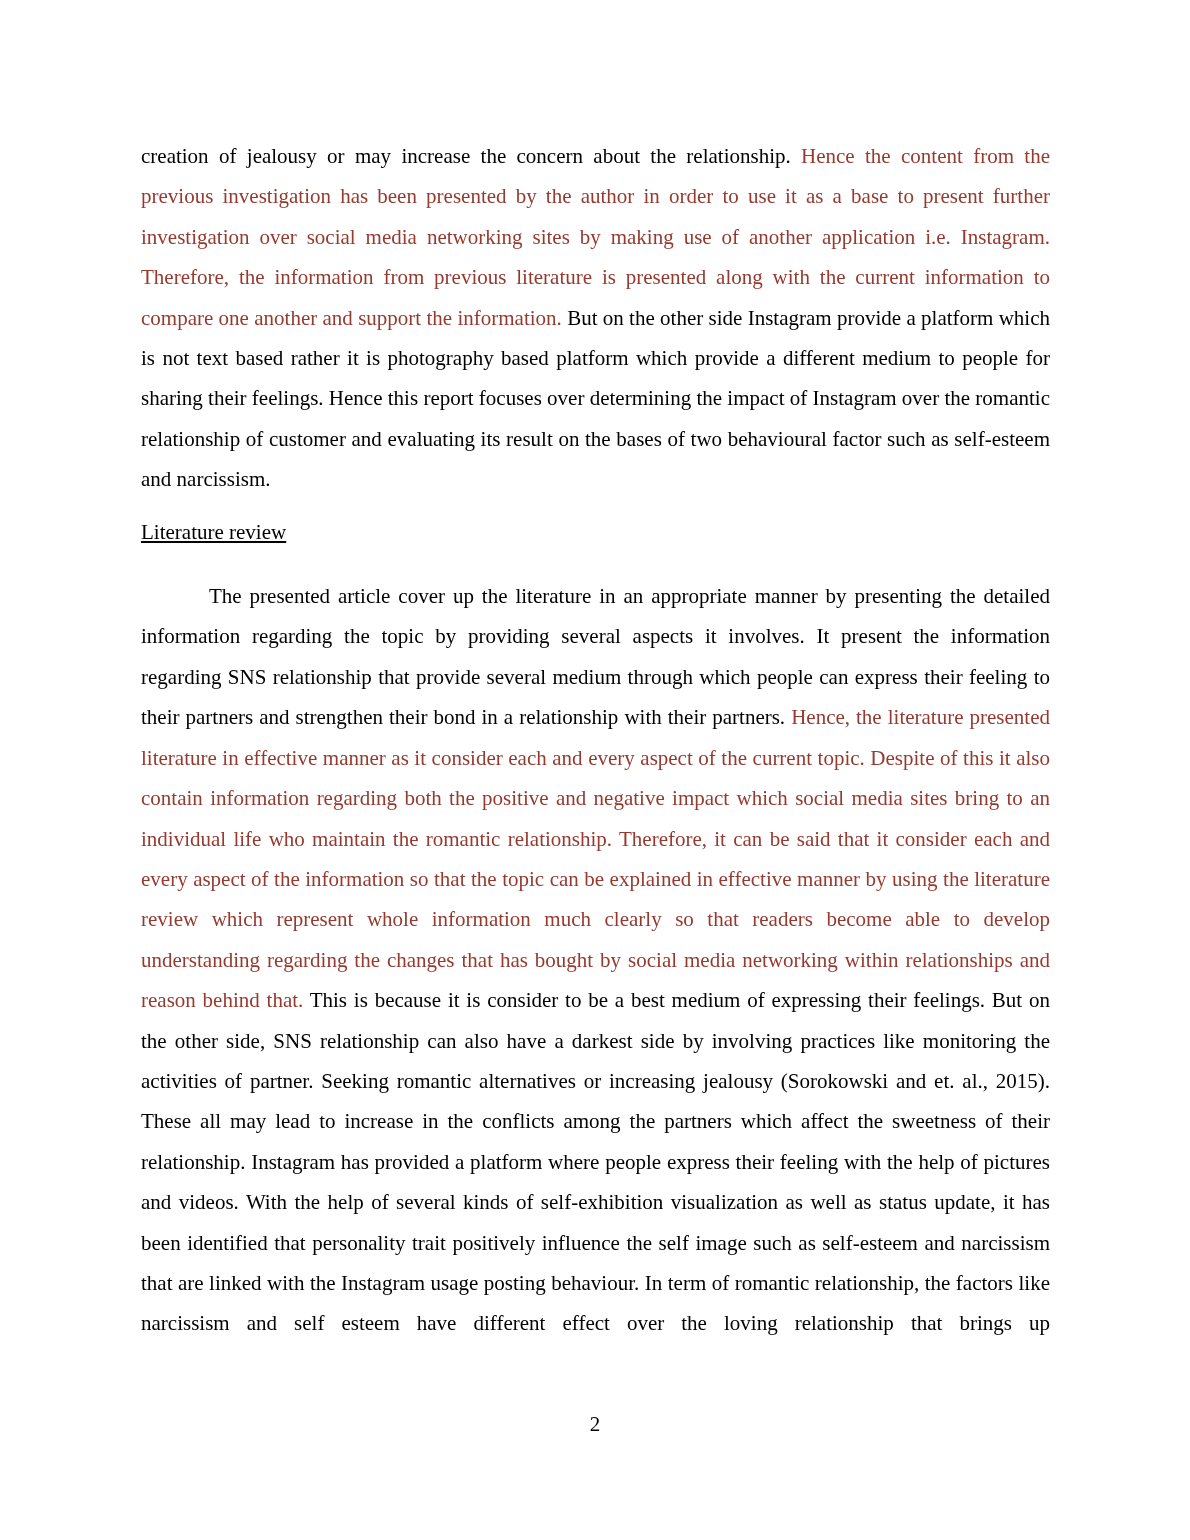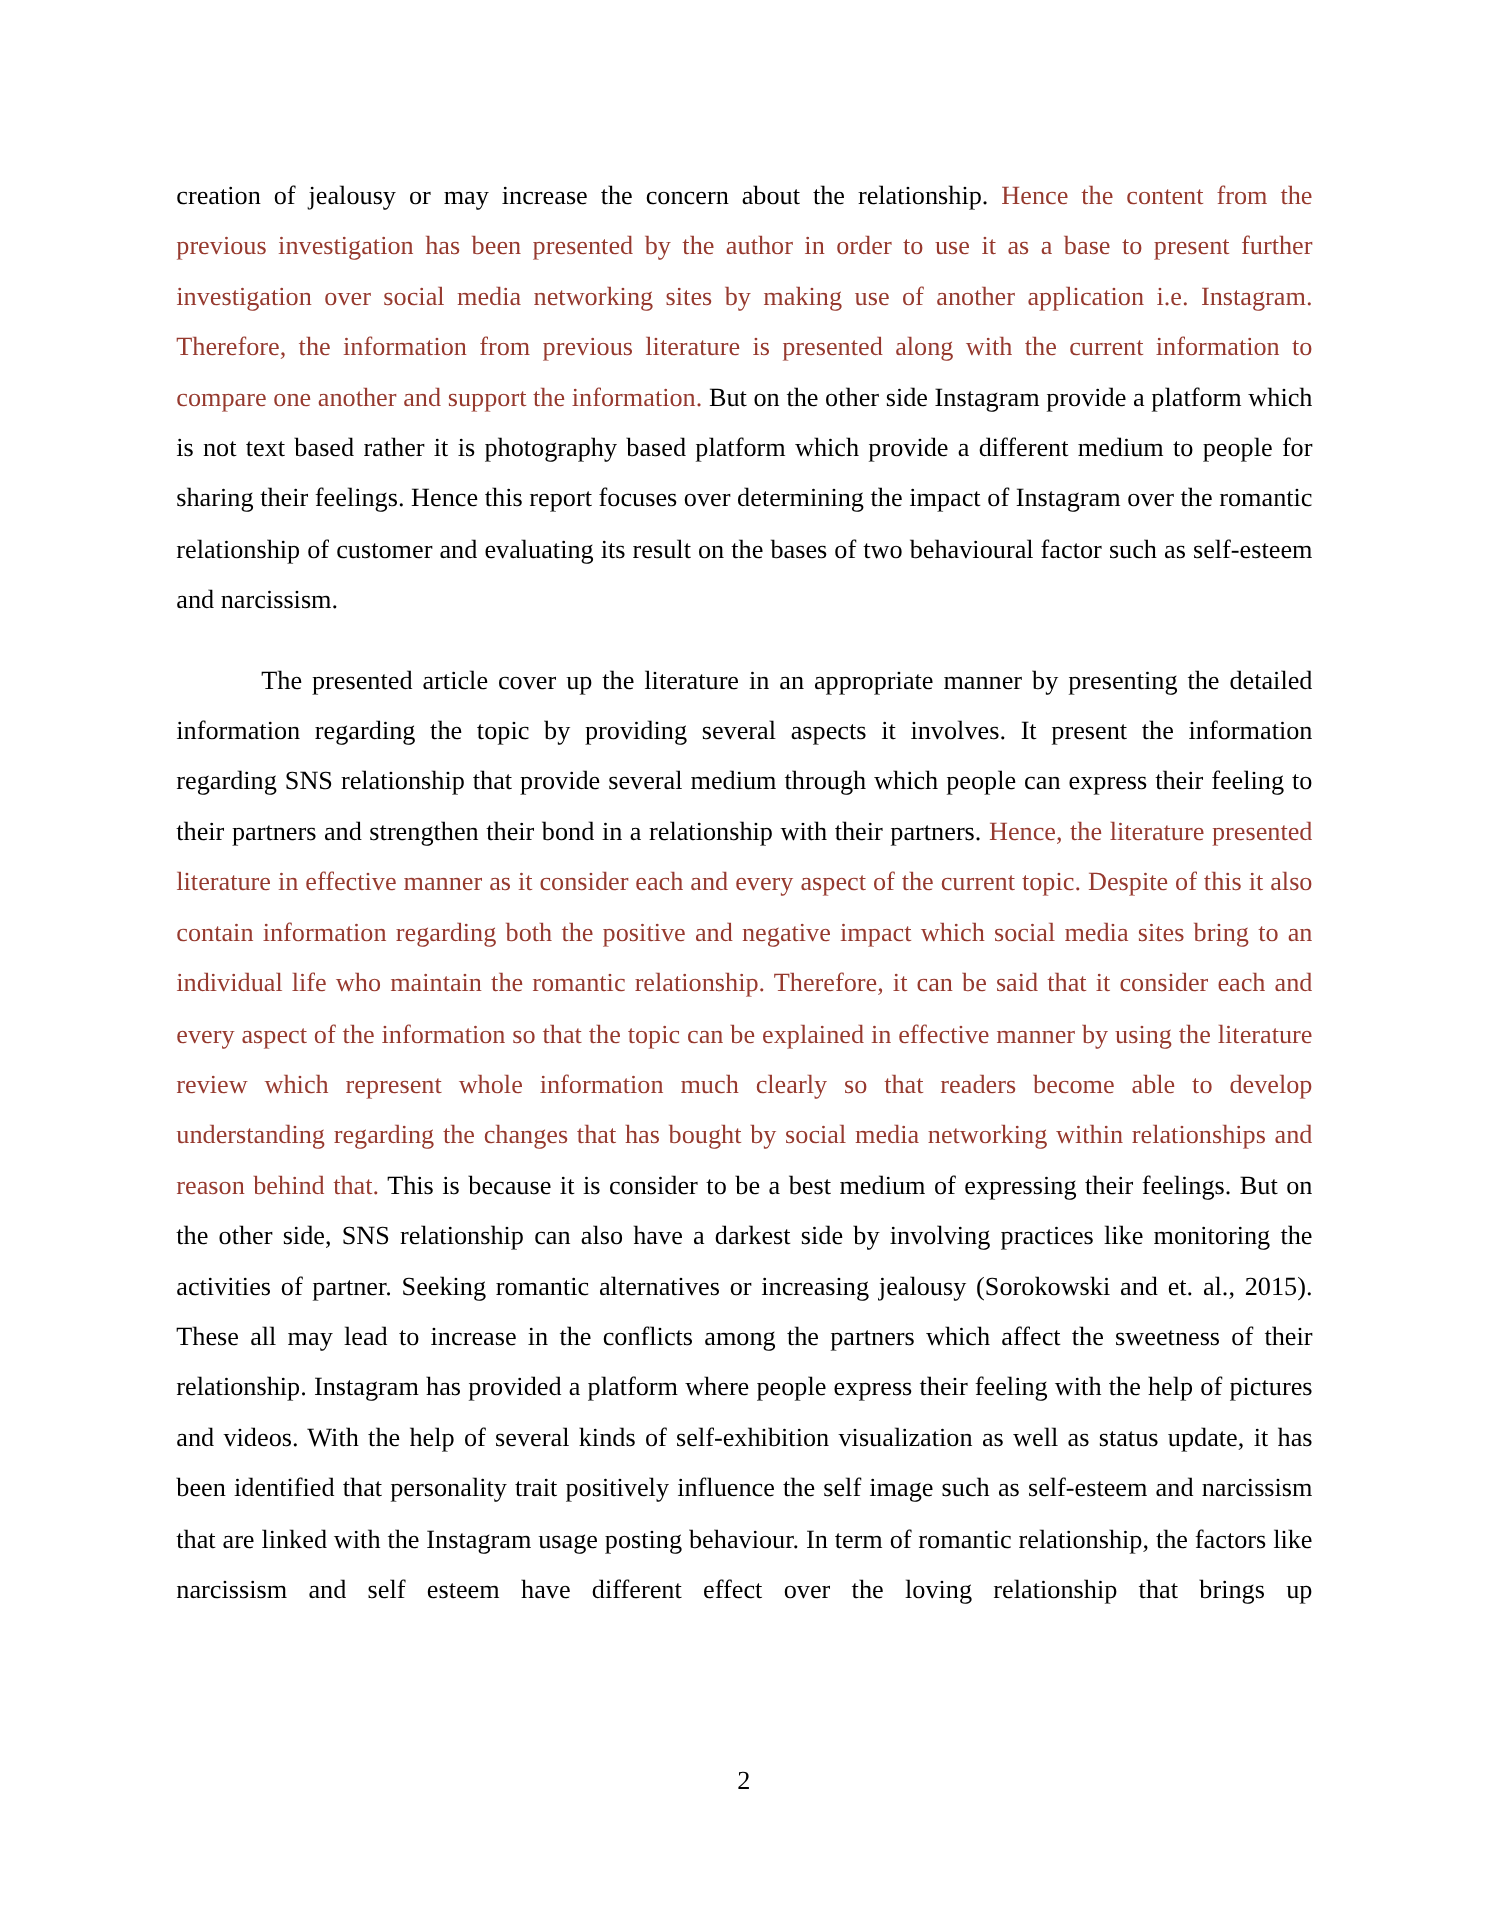--- a/index.html
+++ b/index.html
@@ -61,19 +61,20 @@
   }
 </style>
 </head>
 <body>
 
 <div class="page">
   <div class="content">
 
     <p class="para"><span class="run-black">creation of jealousy or may increase the concern about the relationship. </span><span class="run-maroon">Hence the content from the previous investigation has been presented by the author in order to use it as a base to present further investigation over social media networking sites by making use of another application i.e. Instagram. Therefore, the information from previous literature is presented along with the current information to compare one another and support the information.</span><span class="run-black"> But on the other side Instagram provide a platform which is not text based rather it is photography based platform which provide a different medium to people for sharing their feelings. Hence this report focuses over determining the impact of Instagram over the romantic relationship of customer and evaluating its result on the bases of two behavioural factor such as self-esteem and narcissism.</span></p>
 
+    <h2 class="heading">Literature review</h2>
 
     <p class="para indent-first fill-last"><span class="run-black">The presented article cover up the literature in an appropriate manner by presenting the detailed information regarding the topic by providing several aspects it involves. It present the information regarding SNS relationship that provide several medium through which people can express their feeling to their partners and strengthen their bond in a relationship with their partners. </span><span class="run-maroon">Hence, the literature presented literature in effective manner as it consider each and every aspect of the current topic. Despite of this it also contain information regarding both the positive and negative impact which social media sites bring to an individual life who maintain the romantic relationship. Therefore, it can be said that it consider each and every aspect of the information so that the topic can be explained in effective manner by using the literature review which represent whole information much clearly so that readers become able to develop understanding regarding the changes that has bought by social media networking within relationships and reason behind that.</span><span class="run-black"> This is because it is consider to be a best medium of expressing their feelings. But on the other side, SNS relationship can also have a darkest side by involving practices like monitoring the activities of partner. Seeking romantic alternatives or increasing jealousy (Sorokowski and et. al., 2015). These all may lead to increase in the conflicts among the partners which affect the sweetness of their relationship. Instagram has provided a platform where people express their feeling with the help of pictures and videos. With the help of several kinds of self-exhibition visualization as well as status update, it has been identified that personality trait positively influence the self image such as self-esteem and narcissism that are linked with the Instagram usage posting behaviour. In term of romantic relationship, the factors like narcissism and self esteem have different effect over the loving relationship that brings up</span></p>
 
   </div>
 
   <div class="page-number">2</div>
 </div>
 
 </body></html>

